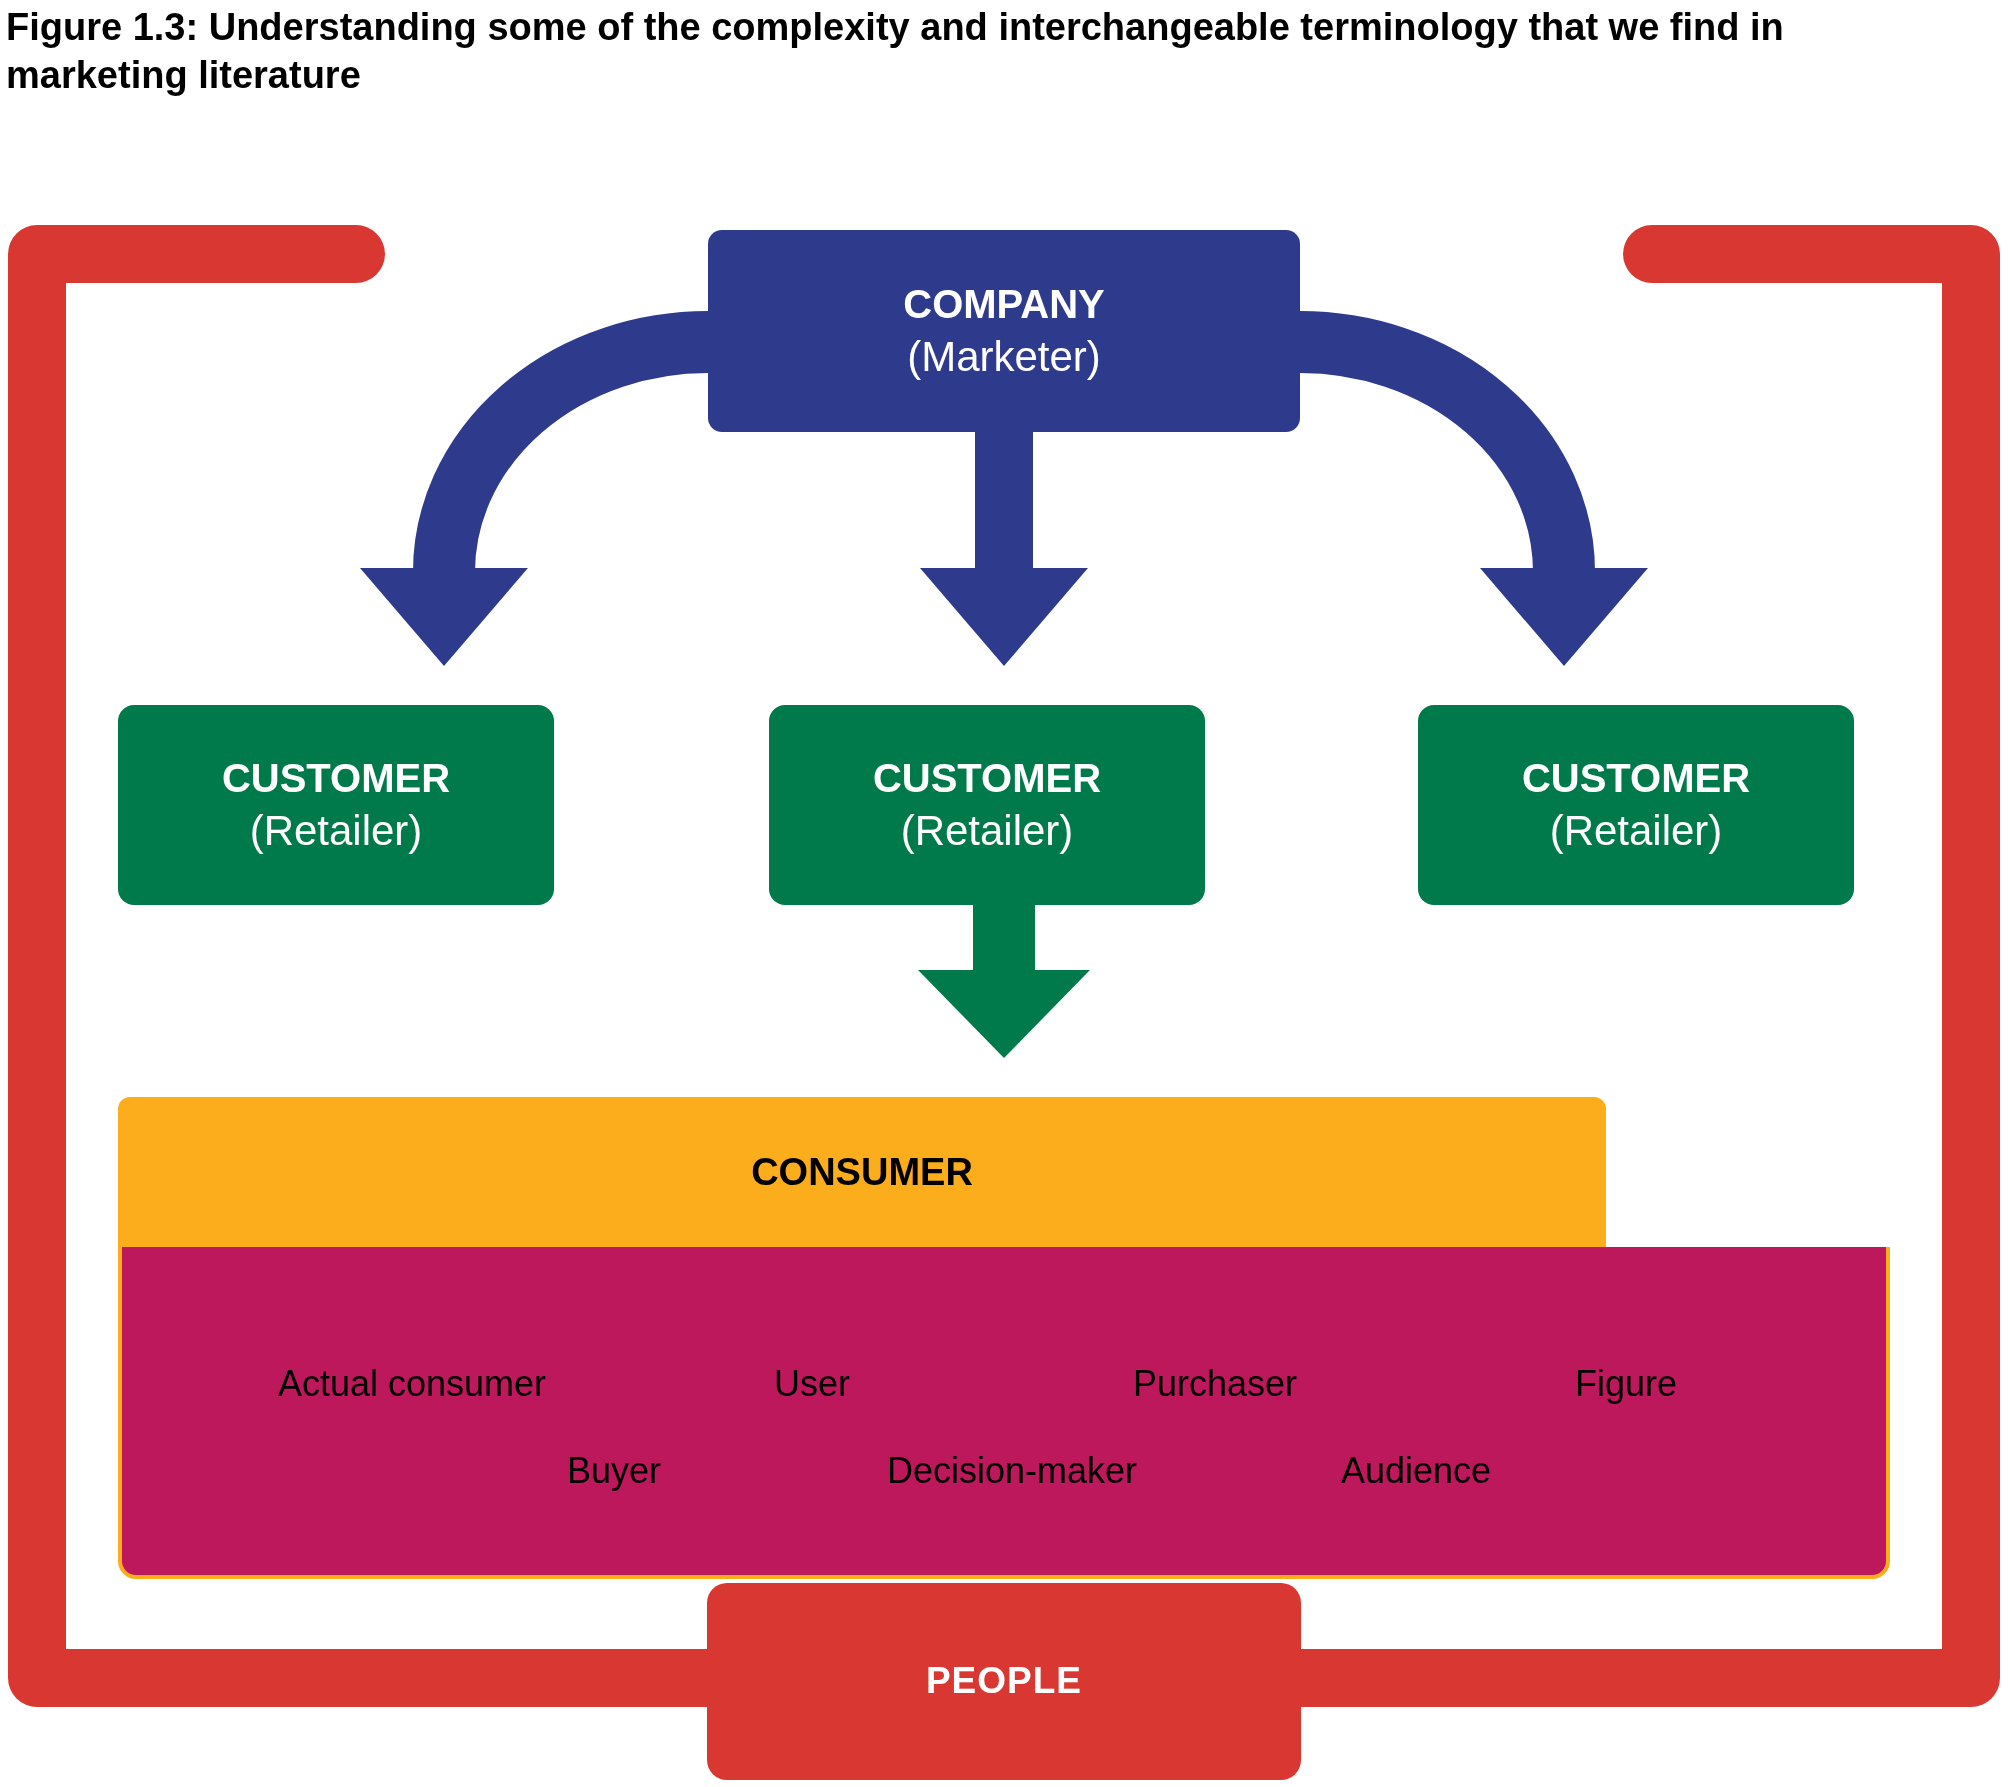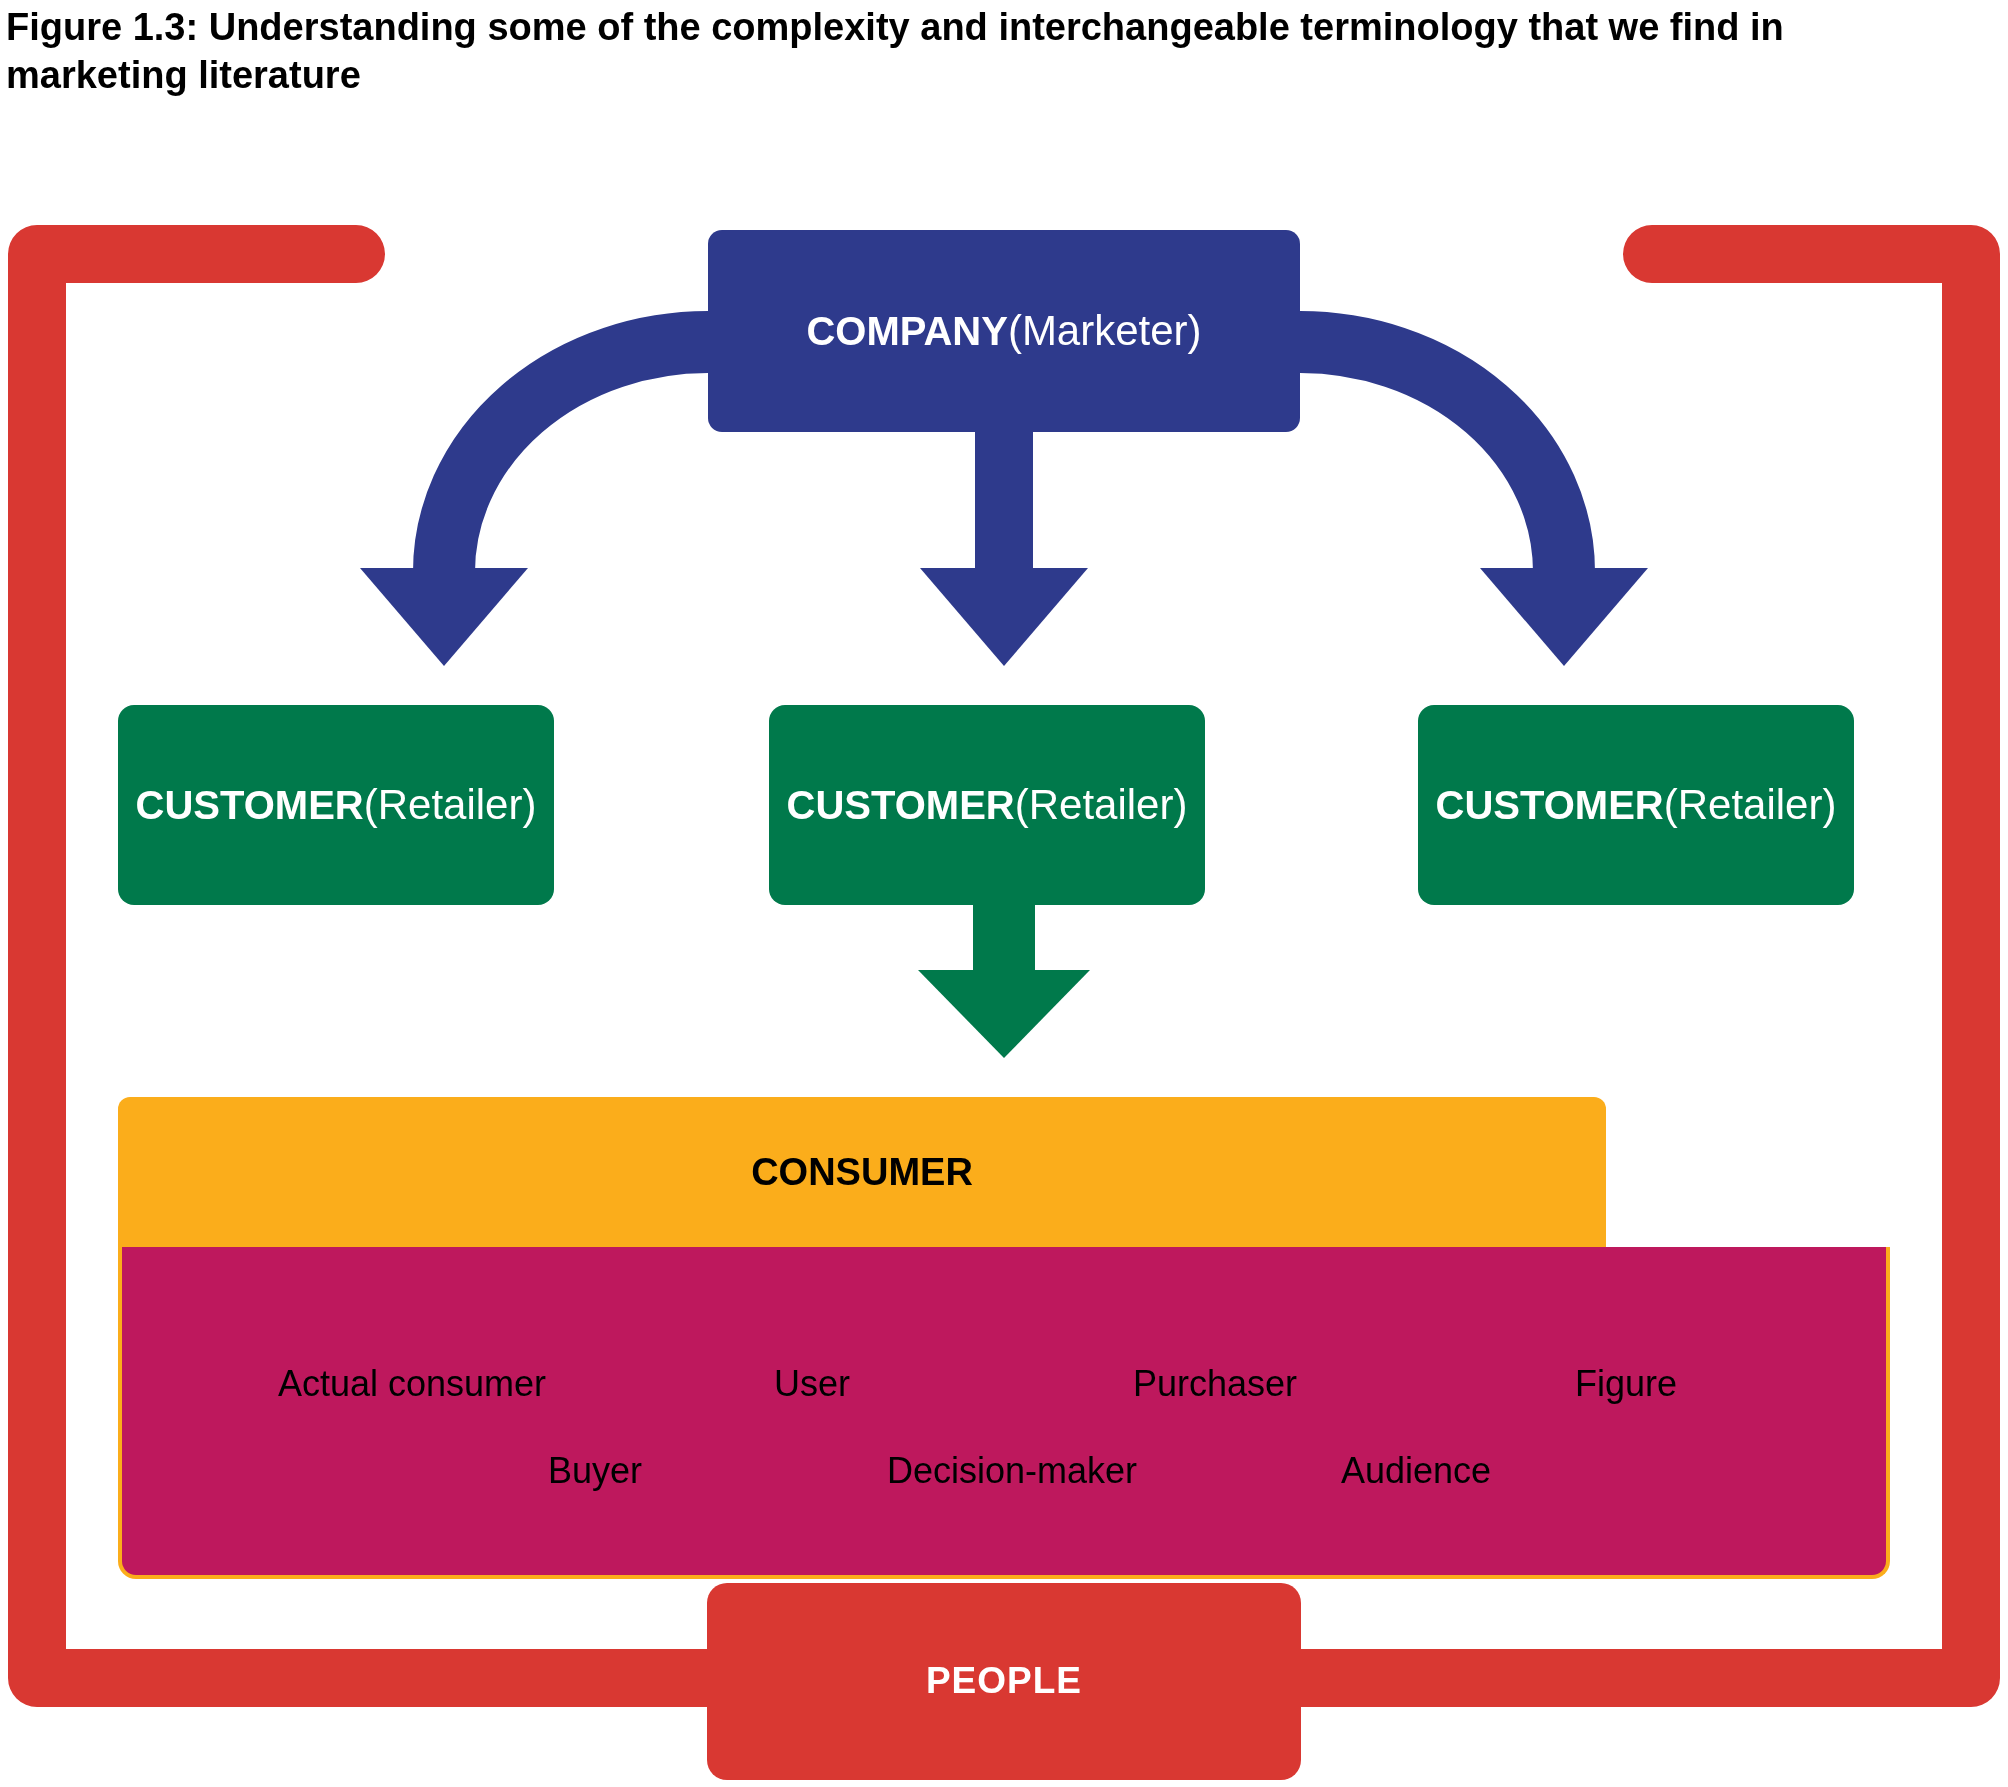--- a/index.html
+++ b/index.html
@@ -30,21 +30,21 @@
   .layer {
     position: absolute;
     left: 0;
     top: 0;
     width: 2008px;
     height: 1787px;
   }
   .node {
     position: absolute;
     display: flex;
-    flex-direction: row;
+    flex-direction: column;
     align-items: center;
     justify-content: center;
     text-align: center;
     color: #ffffff;
     line-height: 1.3;
   }
   .node .primary   { font-size: 40px; font-weight: bold; }
   .node .secondary { font-size: 42px; font-weight: normal; }
 
   .company-box {
@@ -159,21 +159,21 @@
 
   <div class="consumer-wrap">
     <div class="consumer-header">
       <span>CONSUMER</span>
     </div>
     <div class="consumer-body">
       <span class="term" style="left:290px;  top:137px;">Actual consumer</span>
       <span class="term" style="left:690px;  top:137px;">User</span>
       <span class="term" style="left:1093px; top:137px;">Purchaser</span>
       <span class="term" style="left:1504px; top:137px;">Figure</span>
-      <span class="term" style="left:473px;  top:224px;">Buyer</span>
+      <span class="term" style="left:492px;  top:224px;">Buyer</span>
       <span class="term" style="left:890px;  top:224px;">Decision-maker</span>
       <span class="term" style="left:1294px; top:224px;">Audience</span>
     </div>
   </div>
 
   <div class="node people-box">
     <span>PEOPLE</span>
   </div>
 
 </div>

